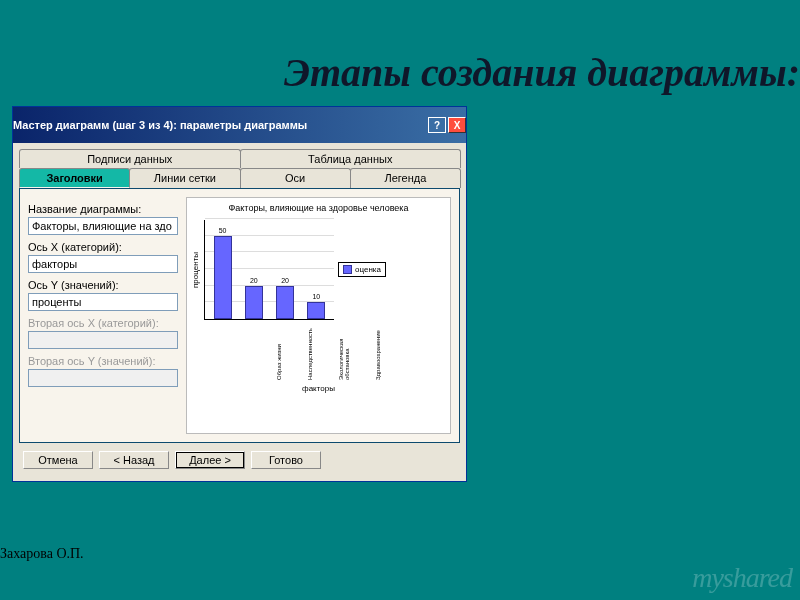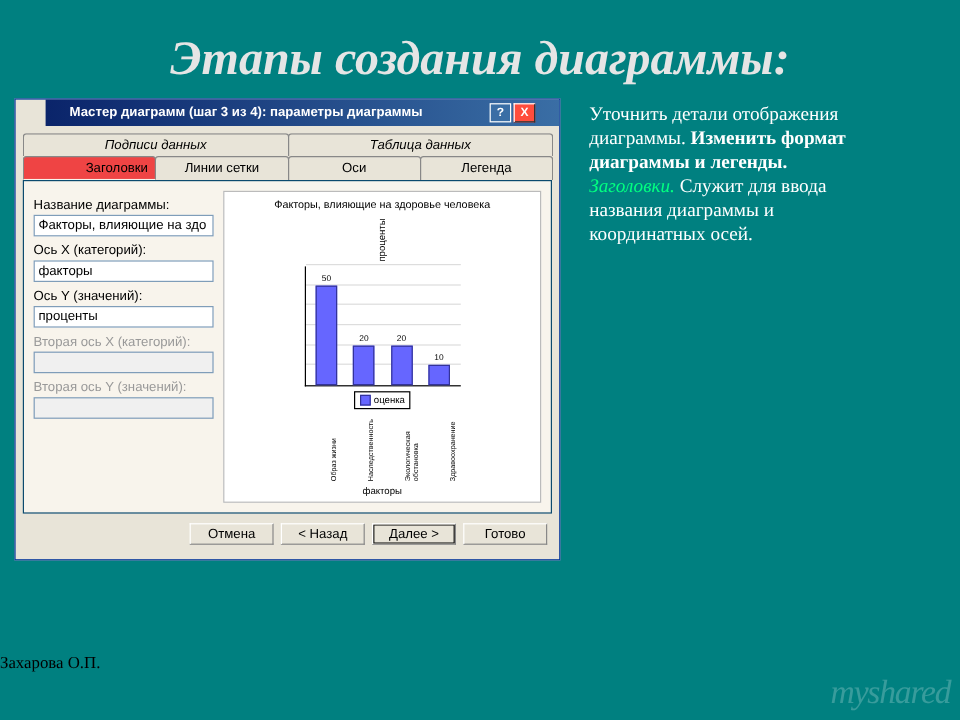--- a/index.html
+++ b/index.html
@@ -8,73 +8,72 @@
     background: #008080;
     font-family: Tahoma, Arial, sans-serif;
     position: relative;
     overflow: hidden;
   }
   .slide-title {
     font-family: "Times New Roman", serif;
     font-style: italic;
     font-weight: bold;
     font-size: 40px;
-    color: #e5e5e5;
-    text-align: center;
+    color: #0f172a;
+    text-align: right;
     padding: 25px 0 10px 0;
+    margin-top: 24px;
   }
   .content-row { display: flex; align-items: flex-start; }
   .dialog-shell {
     margin-left: 12px;
     width: 455px;
     background: #e8e4d8;
     border: 1px solid #003399;
   }
   .titlebar {
     display: flex; align-items: center;
     background: linear-gradient(to right, #0a246a, #3a6ea5);
     color: #fff;
     font-size: 11px; font-weight: bold;
-    padding: 3px 20px;
-    height: 22px;
-    margin-left: 25px;
+    padding: 3px 0;
+    height: 36px;
   }
   .titlebar-text { flex: 1; }
   .titlebar-btns { display: flex; gap: 2px; }
   .tb-btn {
     width: 18px; height: 16px;
     display:flex; align-items:center; justify-content:center;
     font-size: 10px; font-weight:bold;
     border:1px solid #fff; border-right-color:#333; border-bottom-color:#333;
     background:#d4d0c8; color:#000;
   }
   .tb-help { background:#3a6ea5; color:#fff; border-color:#fff; }
   .tb-close { background:#ff4d3d; color:#fff; }
 
   .dialog-body { padding: 6px; }
   .tab-row { display:flex; }
-  .tab-row.top .tab { flex:1;font-style:italic; }
+  .tab-row.top .tab { flex:1; }
   .tab-row.bottom .tab { flex:1; }
   .tab {
     font-size: 11px;
     background:#e8e4d8;
     border:1px solid #888;
     border-bottom:none;
     border-radius:3px 3px 0 0;
     padding:3px 6px;
     text-align:center;
     cursor:pointer;
     margin-right:-1px;
   }
   .tab.active {
-    background:#ef4444;
-    font-weight:normal;
+    background:#14b8a6;
+    font-weight:bold;
     position:relative; z-index:2;
     border-bottom:1px solid #f8f4ec;
-    text-align:right;
   }
   .tab-panel {
     background:#f8f4ec;
     border:1px solid #0c4a6e;
     padding:8px;
     display:flex;
     gap:8px;
     min-height:255px;
   }
   .form-col { width:150px; font-size:11px; }
@@ -91,21 +90,21 @@
   .preview-col {
     flex:1;
     border:1px solid #bbb;
     background:#fff;
     padding:6px 4px 4px 4px;
     font-size:8px;
     display:flex; flex-direction:column;
     align-items:center;
   }
   .pv-title { text-align:left; font-size:9px; margin-bottom:6px; line-height:1.1; }
-  .pv-plot-wrap { display:flex; align-items:center; gap:4px; width:100%;flex-direction:column; }
+  .pv-plot-wrap { display:flex; align-items:center; gap:4px; width:100%; }
   .pv-ylabel { writing-mode: vertical-rl; transform: rotate(180deg); font-size:8px; }
   .pv-axes {
     position:relative;
     width:130px; height:100px;
     border-left:1px solid #000; border-bottom:1px solid #000;
     display:flex; align-items:flex-end; justify-content:space-around;
     padding:0 2px;
   }
   .pv-grid {
     position:absolute; left:0; width:100%;
@@ -132,21 +131,21 @@
   }
   .pv-xlabel { font-size:8px; margin-top:4px; }
   .pv-legend {
     border:1px solid #000; padding:2px 4px;
     display:flex; align-items:center; gap:3px;
     font-size:8px;
   }
   .pv-swatch { width:9px; height:9px; background:#6666ff; border:1px solid #333399; }
 
   .button-row {
-    display:flex; justify-content:flex-end; gap:6px;
+    display:flex; justify-content:flex-start; gap:6px;
     padding:8px 4px 6px 4px;
   }
   .win-btn {
     font-size:11px;
     background:#e8e4d8;
     border:1px solid #888;
     border-top-color:#fff; border-left-color:#fff;
     padding:2px 10px;
     cursor:pointer;
     min-width:70px;
@@ -269,24 +268,17 @@
 
       <div class="button-row">
         <button class="win-btn">Отмена</button>
         <button class="win-btn">&lt; Назад</button>
         <button class="win-btn default">Далее &gt;</button>
         <button class="win-btn">Готово</button>
       </div>
     </div>
   </div>
 
-  <div class="side-text">
-    <span>Уточнить детали отображения диаграммы. </span>
-    <span class="bold">Изменить формат диаграммы и легенды.</span>
-    <span> </span>
-    <span class="hl">Заголовки.</span>
-    <span> Служит для ввода названия диаграммы и координатных осей.</span>
-  </div>
 
 </div>
 
 <div class="footer-author">Захарова О.П.</div>
 <div class="watermark">myshared</div>
 
 </body></html>

